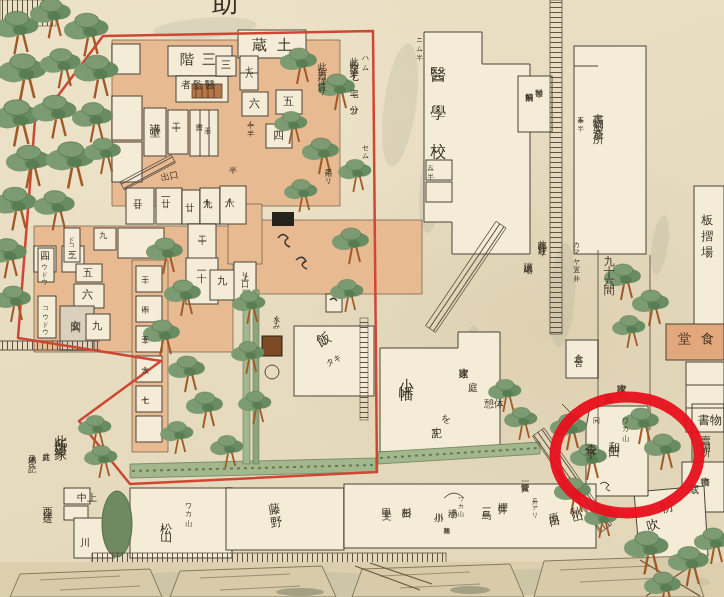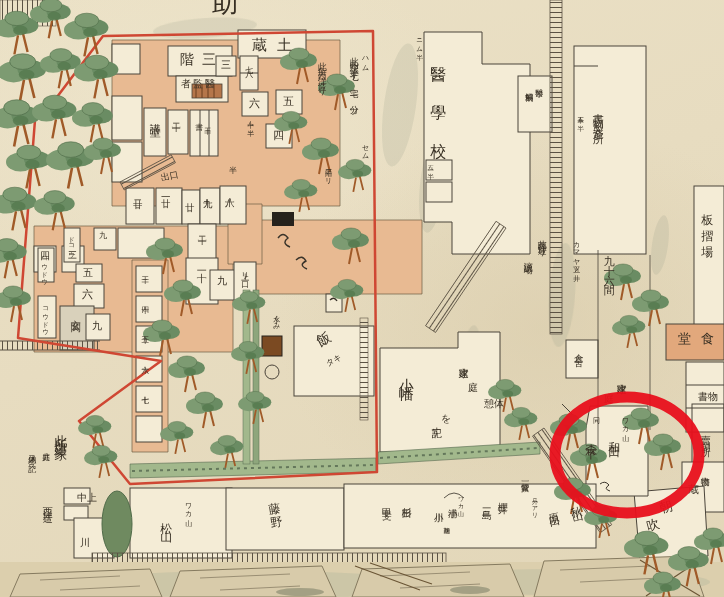--- a/index.html
+++ b/index.html
@@ -545,21 +545,21 @@
           <ellipse cx="-1" cy="-8" rx="10" ry="6" fill="#7d9b72" stroke="#4e6b47" stroke-width="0.5"></ellipse>
           <ellipse cx="2" cy="2" rx="6" ry="4" fill="#567a4f" opacity="0.85"></ellipse>
         </g>
       </g>
   </svg>
 
   <div id="labels">
       <span class="lbl" style="left: 212px; top: -10px; font-size: 26px;">助</span>
       <span class="lbl" style="left: 252px; top: 38px; font-size: 15px; letter-spacing: 10px;">蔵土</span>
       <span class="lbl" style="left: 180px; top: 52px; font-size: 14px; letter-spacing: 8px;">階三</span>
-      <span class="lbl" style="left: 181px; top: 80px; font-size: 10px; letter-spacing: 2px; font-family: Liberation Mono, monospace;">者監醫</span>
+      <span class="lbl" style="left: 181px; top: 80px; font-size: 10px; letter-spacing: 2px;">者監醫</span>
       <span class="lbl v" style="left: 149px; top: 114px; font-size: 11px; letter-spacing: 3px;">講堂</span>
       <span class="lbl v" style="left: 171px; top: 116px; font-size: 9px;">十二</span>
       <span class="lbl v" style="left: 194px; top: 116px; font-size: 8px;">書</span>
       <span class="lbl v" style="left: 203px; top: 122px; font-size: 7px;">十三</span>
       <span class="lbl" style="left: 221px; top: 60px; font-size: 10px;">三</span>
       <span class="lbl v" style="left: 244px; top: 59px; font-size: 8px; letter-spacing: 5px;">七八</span>
       <span class="lbl" style="left: 249px; top: 98px; font-size: 11px;">六</span>
       <span class="lbl" style="left: 283px; top: 96px; font-size: 11px;">五</span>
       <span class="lbl" style="left: 273px; top: 130px; font-size: 11px;">四</span>
       <span class="lbl v" style="left: 349px; top: 50px; font-size: 9px; letter-spacing: 3px;">此内惣体十七ヶ宅ニ分ツ</span>
@@ -616,21 +616,21 @@
       <span class="lbl v" style="left: 398px; top: 366px; font-size: 15px; letter-spacing: 8px;">小幡</span>
       <span class="lbl v" style="left: 458px; top: 360px; font-size: 10px;">建家</span>
       <span class="lbl" style="left: 468px; top: 383px; font-size: 10px;">庭</span>
       <span class="lbl" style="left: 440px; top: 399px; font-size: 10px; margin-left: 44px;">憩体</span>
       <span class="lbl" style="left: 441px; top: 414px; font-size: 10px;">を</span>
       <span class="lbl v" style="left: 431px; top: 420px; font-size: 10px;">記す</span>
       <span class="lbl v" style="left: 621px; top: 413px; font-size: 7px;">ワカ山</span>
       <span class="lbl v" style="left: 608px; top: 432px; font-size: 12px; letter-spacing: 5px;">和田</span>
       <span class="lbl" style="left: 593px; top: 418px; font-size: 7px;">同</span>
       <span class="lbl v" style="left: 585px; top: 434px; font-size: 12px; letter-spacing: 5px;">森下</span>
-      <span class="lbl" style="left: 698px; top: 392px; font-size: 10px;">書物</span>
+      <span class="lbl" style="left: 698px; top: 414px; font-size: 12px;">書物</span>
       <span class="lbl v" style="left: 700px; top: 427px; font-size: 10px; letter-spacing: 6px;">賣捌所</span>
       <span class="lbl v" style="left: 700px; top: 470px; font-size: 9px;">書物</span>
       <span class="lbl" style="left: 688px; top: 484px; font-size: 11px;">蔵</span>
       <span class="lbl" style="left: 658px; top: 502px; font-size: 13px; transform: rotate(-15deg);">朝</span>
       <span class="lbl" style="left: 645px; top: 520px; font-size: 13px; transform: rotate(-15deg);">吹</span>
       <span class="lbl v" style="left: 54px; top: 424px; font-size: 13px; letter-spacing: 4px;">此所建家</span>
       <span class="lbl v" style="left: 41px; top: 446px; font-size: 8px;">庭共</span>
       <span class="lbl v" style="left: 27px; top: 449px; font-size: 8px;">總体ヲ記ス</span>
       <span class="lbl v" style="left: 42px; top: 499px; font-size: 10px; letter-spacing: 3px;">西洋造</span>
       <span class="lbl" style="left: 77px; top: 493px; font-size: 10px;">中上</span>

